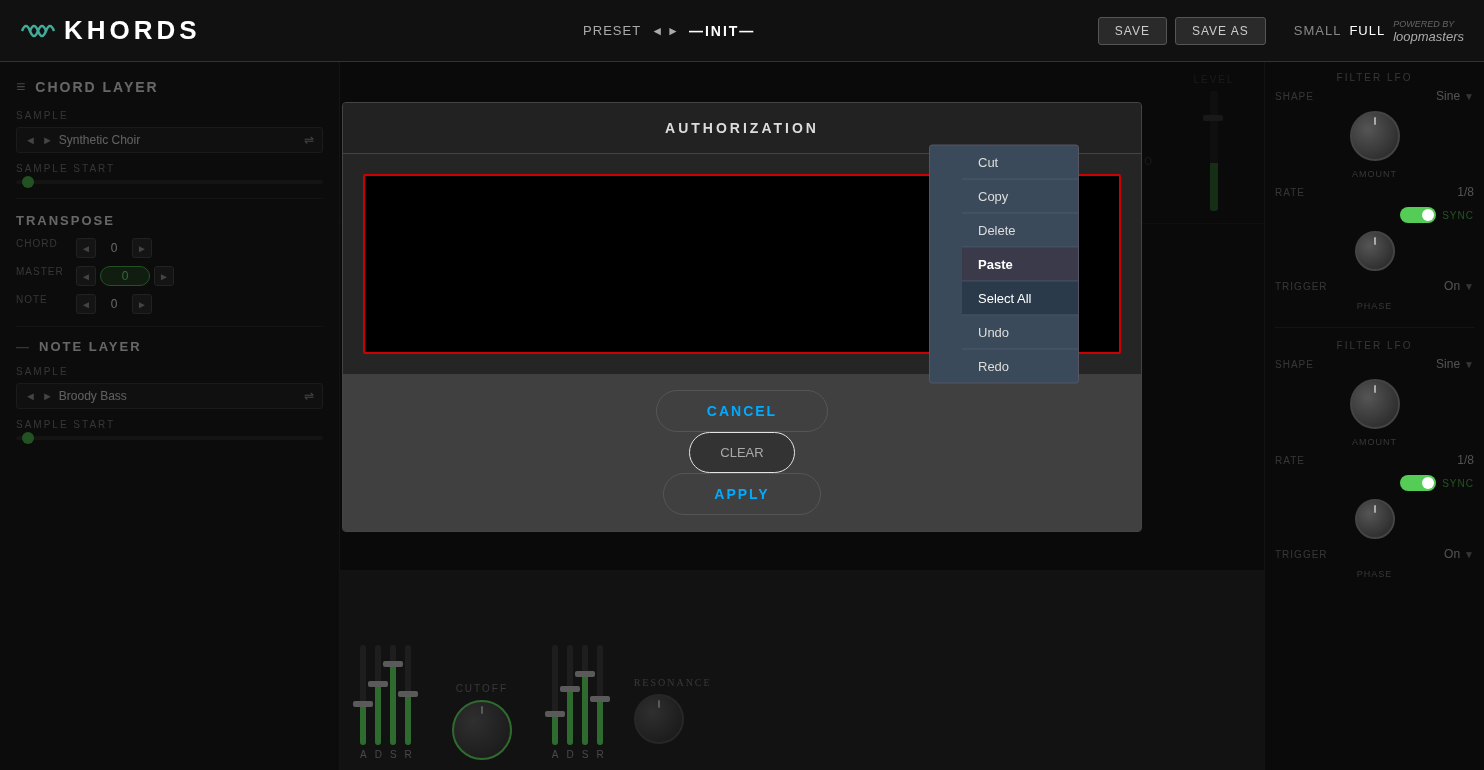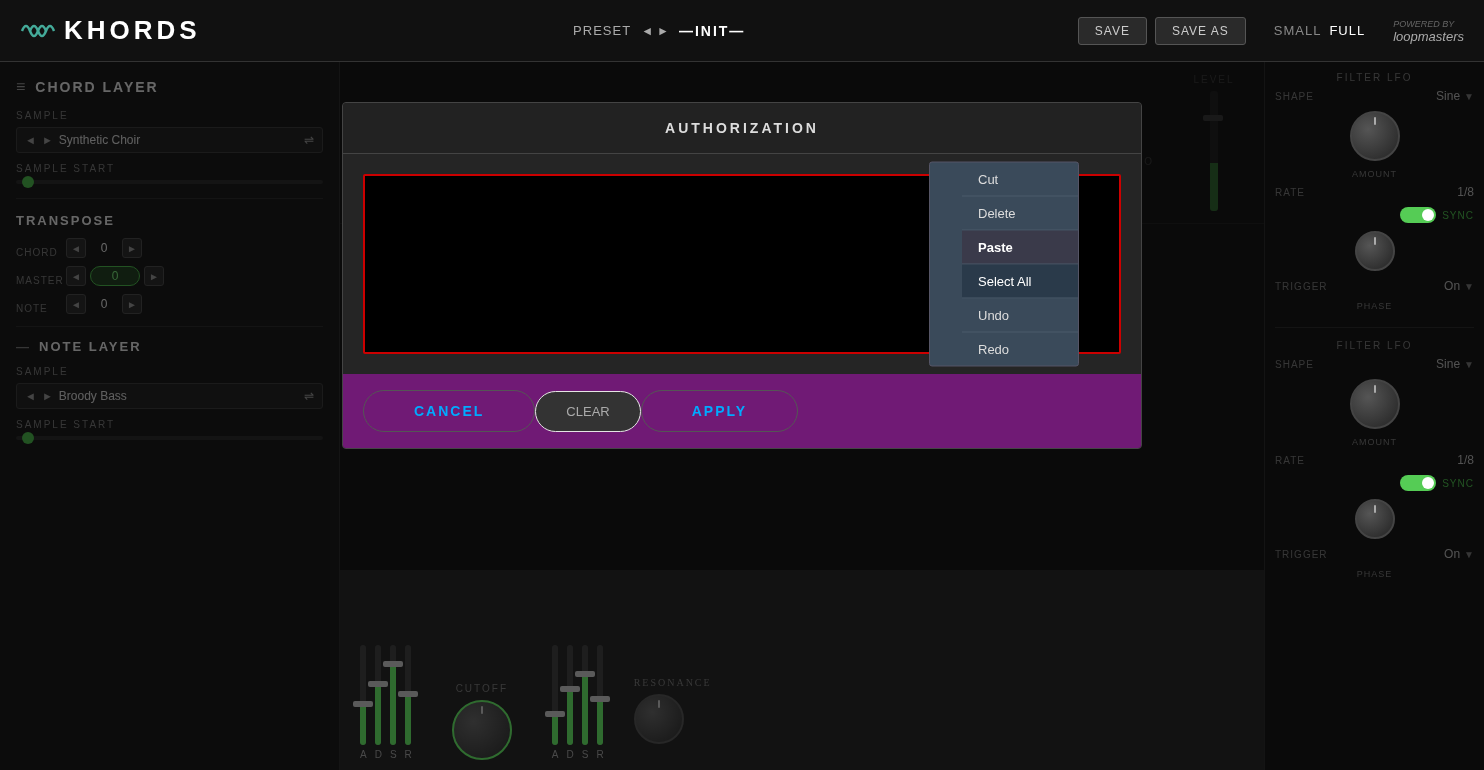--- a/index.html
+++ b/index.html
@@ -96,21 +96,20 @@
       margin-left: 20px;
     }
     .view-btn {
       color: #888;
       font-size: 13px;
       cursor: pointer;
       letter-spacing: 1px;
     }
     .view-btn.active { color: #fff; }
     .loopmasters-logo {
-      margin-left: 20px;
       color: #888;
       font-size: 11px;
       font-style: italic;
     }
 
     
     .main-layout {
       display: flex;
       width: 100%;
       height: 708px;
@@ -173,22 +172,22 @@
       height: 12px;
       background: #5c5;
       border-radius: 50%;
       position: absolute;
       top: -4px;
       left: 2%;
       cursor: pointer;
     }
     .transpose-row {
       display: flex;
-      align-items: flex-end;
-      gap: 0;
+      align-items: flex-start;
+      gap: 10px;
       margin-bottom: 8px;
     }
     .transpose-label {
       font-size: 10px;
       color: #888;
       letter-spacing: 1px;
       width: 50px;
     }
     .stepper {
       display: flex;
@@ -362,22 +361,24 @@
       color: #fff;
       font-weight: bold;
     }
     .context-menu-item.select-all {
       background: #2a3a4a;
       color: #fff;
     }
     .modal-footer {
       display: flex;
       align-items: center;
+      justify-content: space-between;
       padding: 16px 20px;
-      background: #701a75;
+      background: #404040;
+      flex-direction: column;
     }
     .btn-cancel {
       background: transparent;
       border: 1px solid #555;
       color: #00aaff;
       padding: 12px 50px;
       font-size: 14px;
       letter-spacing: 2px;
       cursor: pointer;
       border-radius: 24px;
@@ -683,20 +684,21 @@
     <div class="modal-overlay">
       <div class="modal">
         <div class="modal-title-bar">
           <span class="modal-title">AUTHORIZATION</span>
         </div>
         <div class="modal-body">
           <div class="auth-input-area">
 
             <div class="context-menu">
               <div class="context-menu-item">Cut</div>
+              <div class="context-menu-item">Copy</div>
               <div class="context-menu-item">Delete</div>
               <div class="context-menu-item highlighted">Paste</div>
               <div class="context-menu-item select-all">Select All</div>
               <div class="context-menu-item">Undo</div>
               <div class="context-menu-item">Redo</div>
             </div>
           </div>
         </div>
         <div class="modal-footer">
           <button class="btn-cancel">CANCEL</button>

